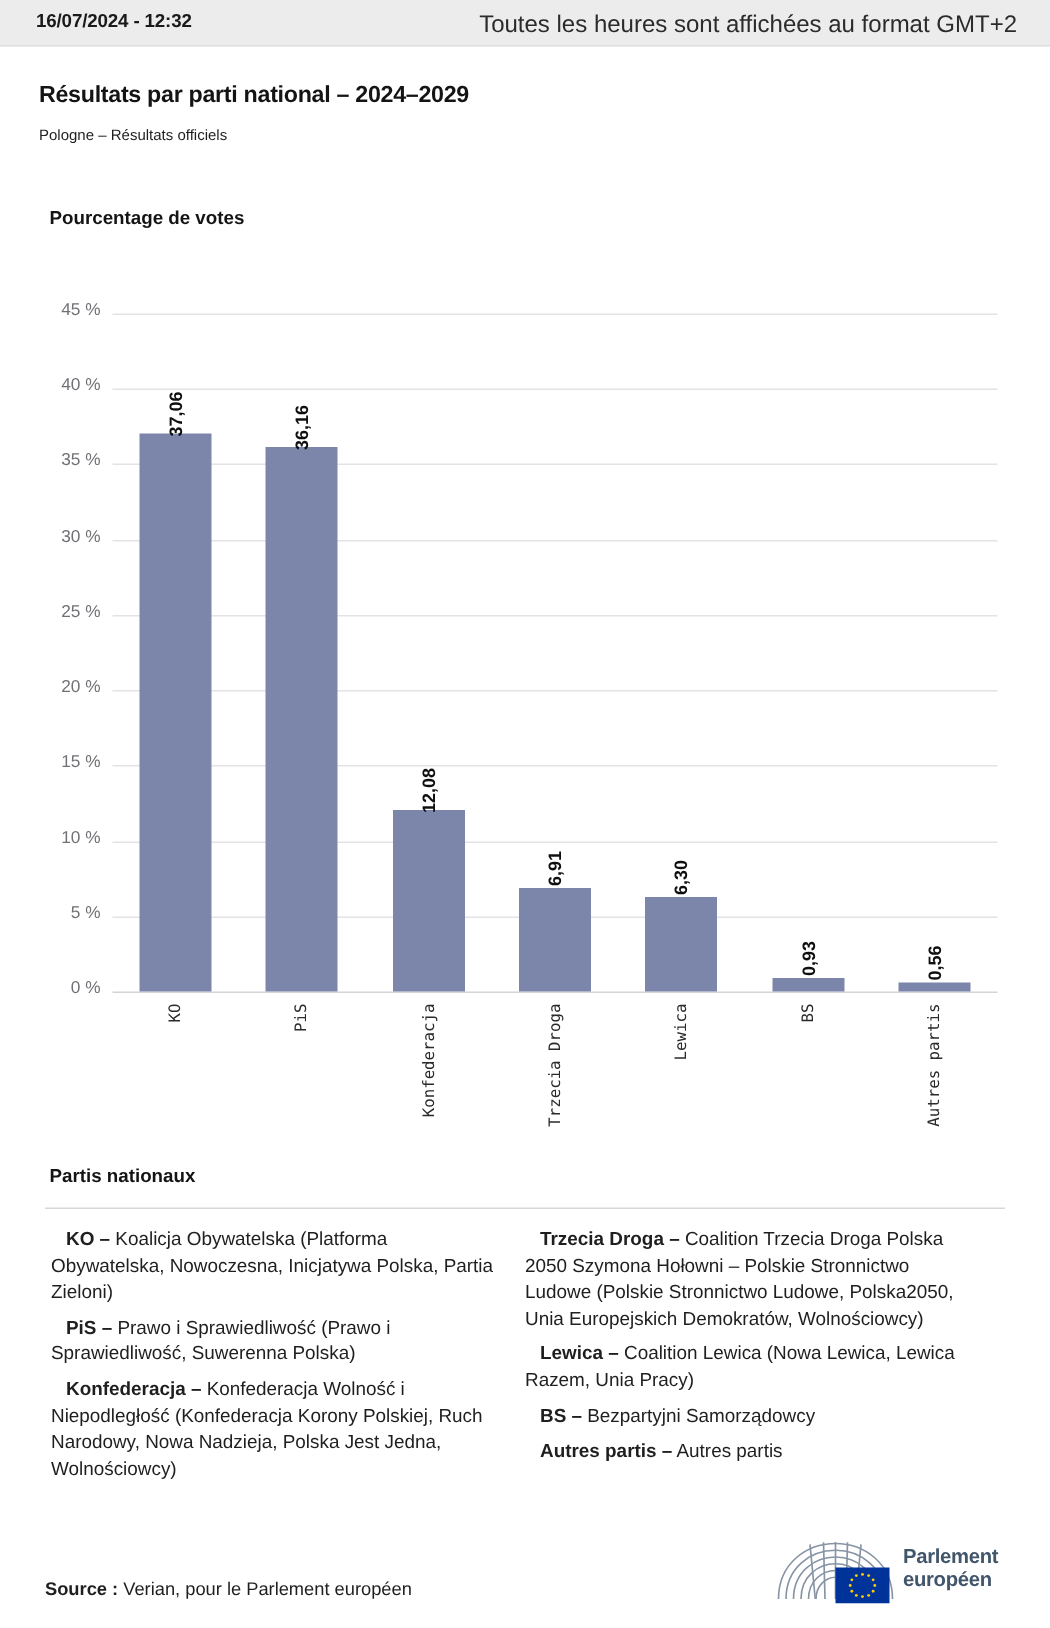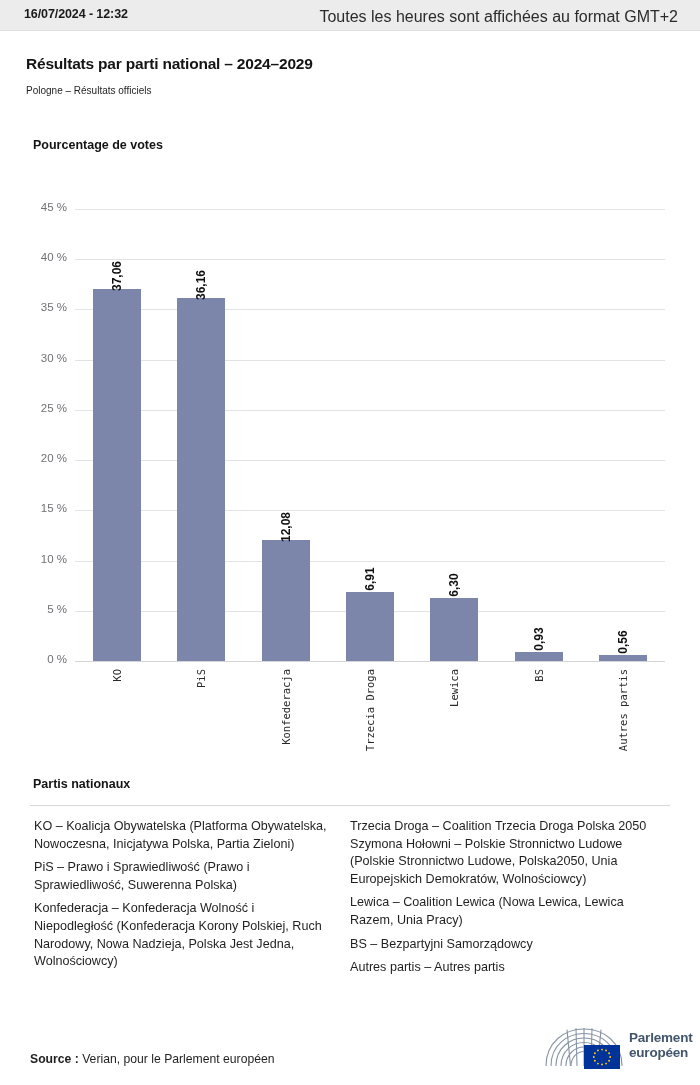--- a/index.html
+++ b/index.html
@@ -118,32 +118,32 @@
   }
   .legend-col {
     position: absolute; top: 0; width: 300px;
   }
   .legend-col.left  { left: 4px; }
   .legend-col.right { left: 320px; }
   .legend-item {
     font-size: 12.6px; line-height: 17.6px;
     color: #1f1f1f; margin-bottom: 6px;
   }
-  .legend-item b { font-weight: 400; }
+  .legend-item b { font-weight: 700; margin-left: 10px; }
 
   
   .footer { position: absolute; left: 0; top: 1040px; width: 700px; }
   .source {
     position: absolute; left: 30px; top: 12px;
     font-size: 12.2px; color: #1f1f1f; white-space: nowrap;
   }
   .source b { font-weight: 700; }
 
   .ep-logo {
-    position: absolute; left: 543px; top: -15px;
+    position: absolute; left: 516px; top: -15px;
     width: 150px; height: 46px;
   }
   .ep-mark { position: absolute; left: 0; top: 0; width: 82px; height: 44px; }
   .ep-text {
     position: absolute; left: 86px; top: 5px;
     font-size: 13.5px; font-weight: 700; line-height: 15px;
     color: #41556b; letter-spacing: -0.2px;
   }
 </style>
 </head>

